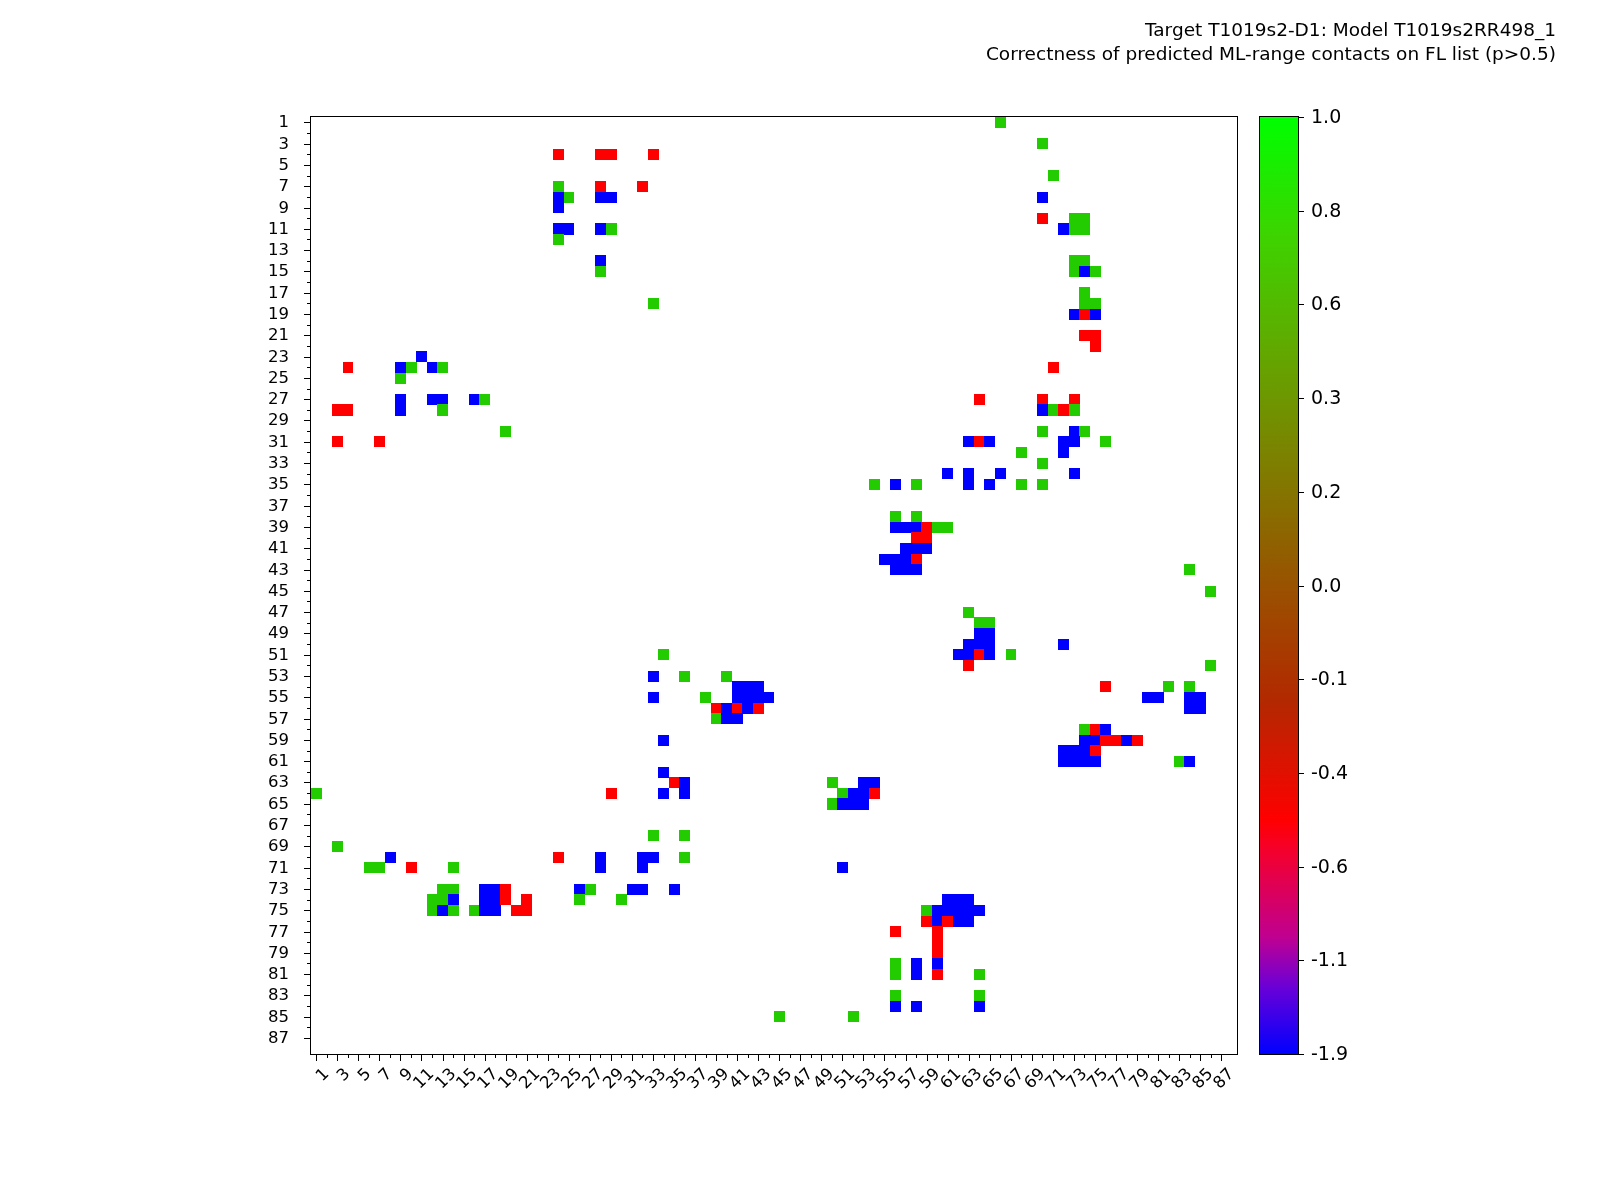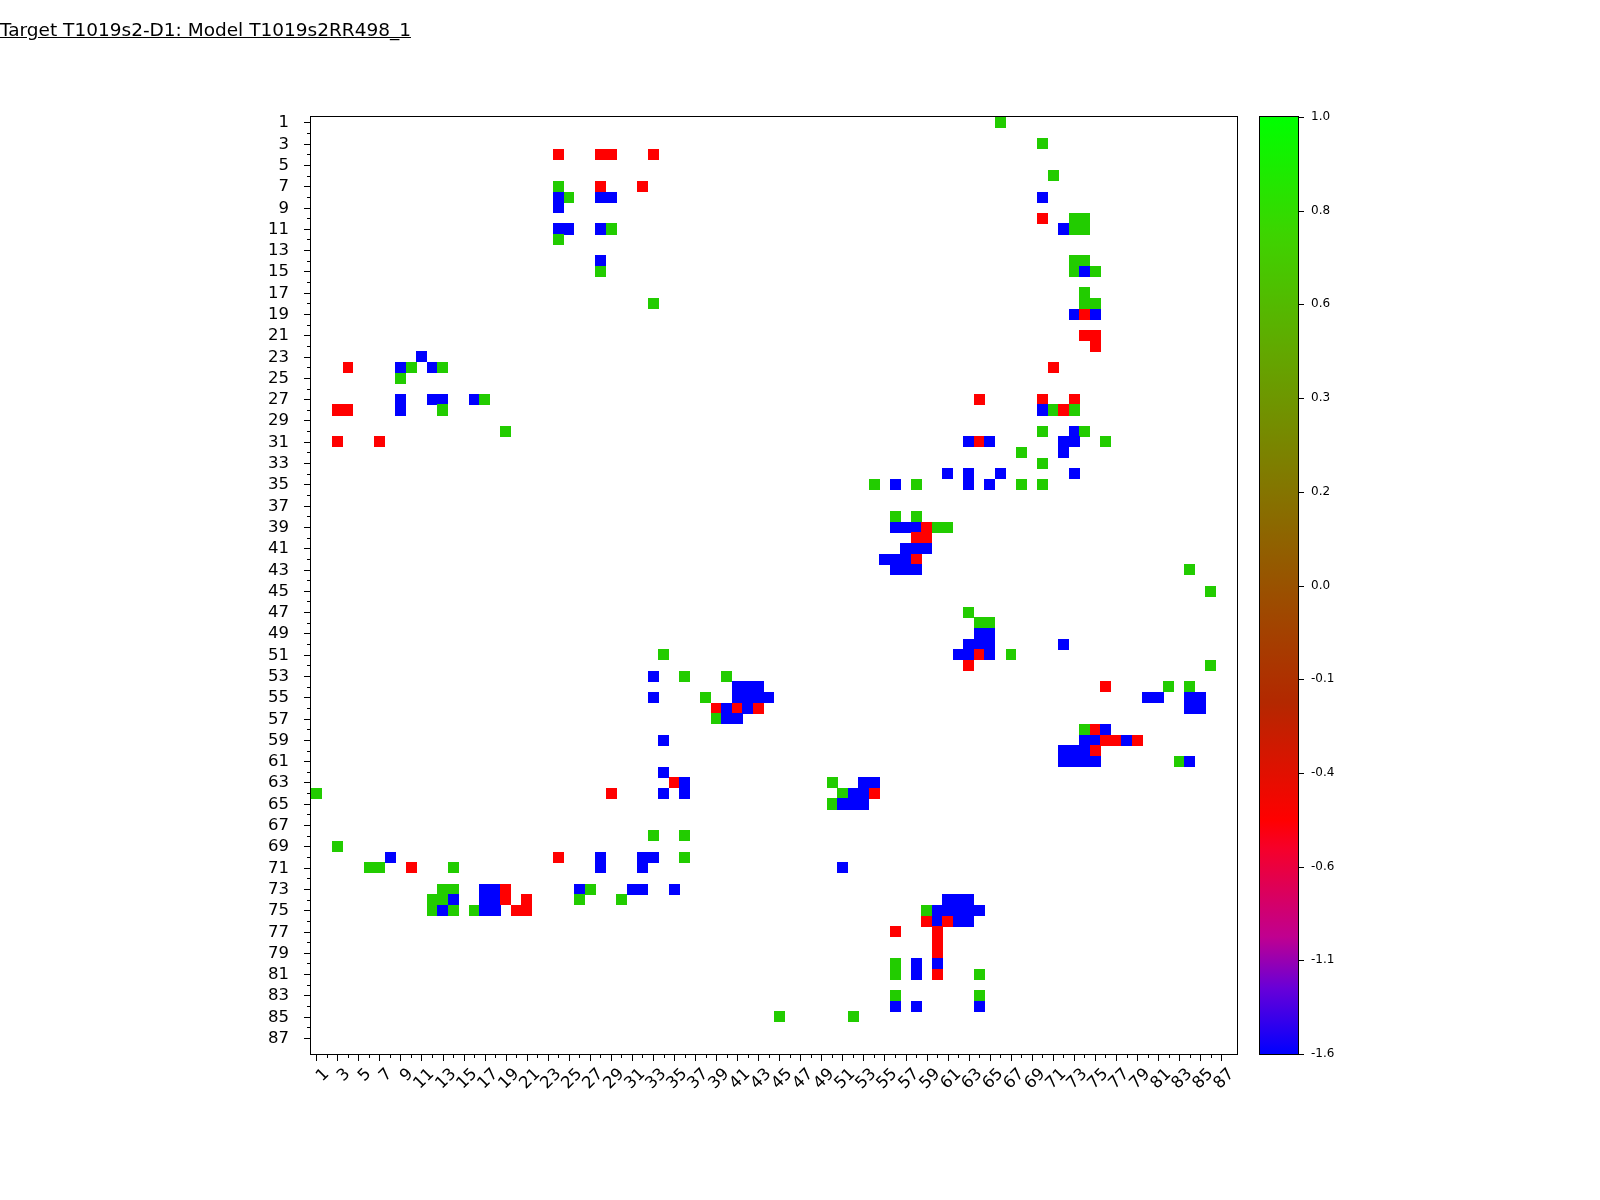--- a/index.html
+++ b/index.html
@@ -15,22 +15,21 @@
     position: relative;
     width: 1600px;
     height: 1200px;
     background: #ffffff;
   }
   .title-block {
     position: absolute;
     left: 0;
     top: 18px;
     width: 1556px;
-    text-align: left;
-    text-decoration: underline;
+    text-align: right;
   }
   .title-line1 {
     font-size: 18.5px;
     color: #000000;
     line-height: 24px;
     white-space: pre;
   }
   .title-line2 {
     font-size: 18.5px;
     color: #000000;
@@ -140,33 +139,34 @@
   .cb-tick {
     position: absolute;
     left: 38px;
     width: 6px;
     height: 0;
     border-top: 1.3px solid #000000;
   }
   .cb-label {
     position: absolute;
     left: 52px;
-    font-size: 12px;
+    font-size: 19px;
     color: #000000;
     white-space: nowrap;
     transform: translateY(-50%);
   }
 </style>
 </head>
 <body>
 
 <div id="page">
 
   <div class="title-block">
     <div class="title-line1">Target T1019s2-D1: Model T1019s2RR498_1</div>
+    <div class="title-line2">Correctness of predicted ML-range contacts on FL list (p&gt;0.5)</div>
   </div>
 
 
   <div id="plot-frame">
     <div id="cell-layer">
         <div class="cell" style="left: 683.977px; top: 0px; width: 10.9227px; height: 11.0477px; background: rgb(34, 204, 0);"></div>
         <div class="cell" style="left: 242.023px; top: 31.9432px; width: 10.9227px; height: 11.0477px; background: rgb(255, 0, 0);"></div>
         <div class="cell" style="left: 284.114px; top: 31.9432px; width: 10.9227px; height: 11.0477px; background: rgb(255, 0, 0);"></div>
         <div class="cell" style="left: 294.636px; top: 31.9432px; width: 10.9227px; height: 11.0477px; background: rgb(255, 0, 0);"></div>
         <div class="cell" style="left: 336.727px; top: 31.9432px; width: 10.9227px; height: 11.0477px; background: rgb(255, 0, 0);"></div>
@@ -637,21 +637,21 @@
       <div class="cb-label" style="left: 1311px; top: 116px;">1.0</div>
       <div class="cb-label" style="left: 1311px; top: 209.7px;">0.8</div>
       <div class="cb-label" style="left: 1311px; top: 303.4px;">0.6</div>
       <div class="cb-label" style="left: 1311px; top: 397.1px;">0.3</div>
       <div class="cb-label" style="left: 1311px; top: 490.8px;">0.2</div>
       <div class="cb-label" style="left: 1311px; top: 584.5px;">0.0</div>
       <div class="cb-label" style="left: 1311px; top: 678.2px;">-0.1</div>
       <div class="cb-label" style="left: 1311px; top: 771.9px;">-0.4</div>
       <div class="cb-label" style="left: 1311px; top: 865.6px;">-0.6</div>
       <div class="cb-label" style="left: 1311px; top: 959.3px;">-1.1</div>
-      <div class="cb-label" style="left: 1311px; top: 1053px;">-1.6</div>
+      <div class="cb-label" style="left: 1311px; top: 1053px;">-1.9</div>
     </div>
 
 <div class="ytick-label" style="top: 121.324px;">1</div>
     <div class="xtick-label" style="left: 319.261px; top: 1064px; transform: translateX(-100%) rotate(-45deg); transform-origin: right top;">1</div>
     <div class="ytick-label" style="top: 142.619px;">3</div>
     <div class="xtick-label" style="left: 340.307px; top: 1064px; transform: translateX(-100%) rotate(-45deg); transform-origin: right top;">3</div>
     <div class="ytick-label" style="top: 163.915px;">5</div>
     <div class="xtick-label" style="left: 361.352px; top: 1064px; transform: translateX(-100%) rotate(-45deg); transform-origin: right top;">5</div>
     <div class="ytick-label" style="top: 185.21px;">7</div>
     <div class="xtick-label" style="left: 382.398px; top: 1064px; transform: translateX(-100%) rotate(-45deg); transform-origin: right top;">7</div>

